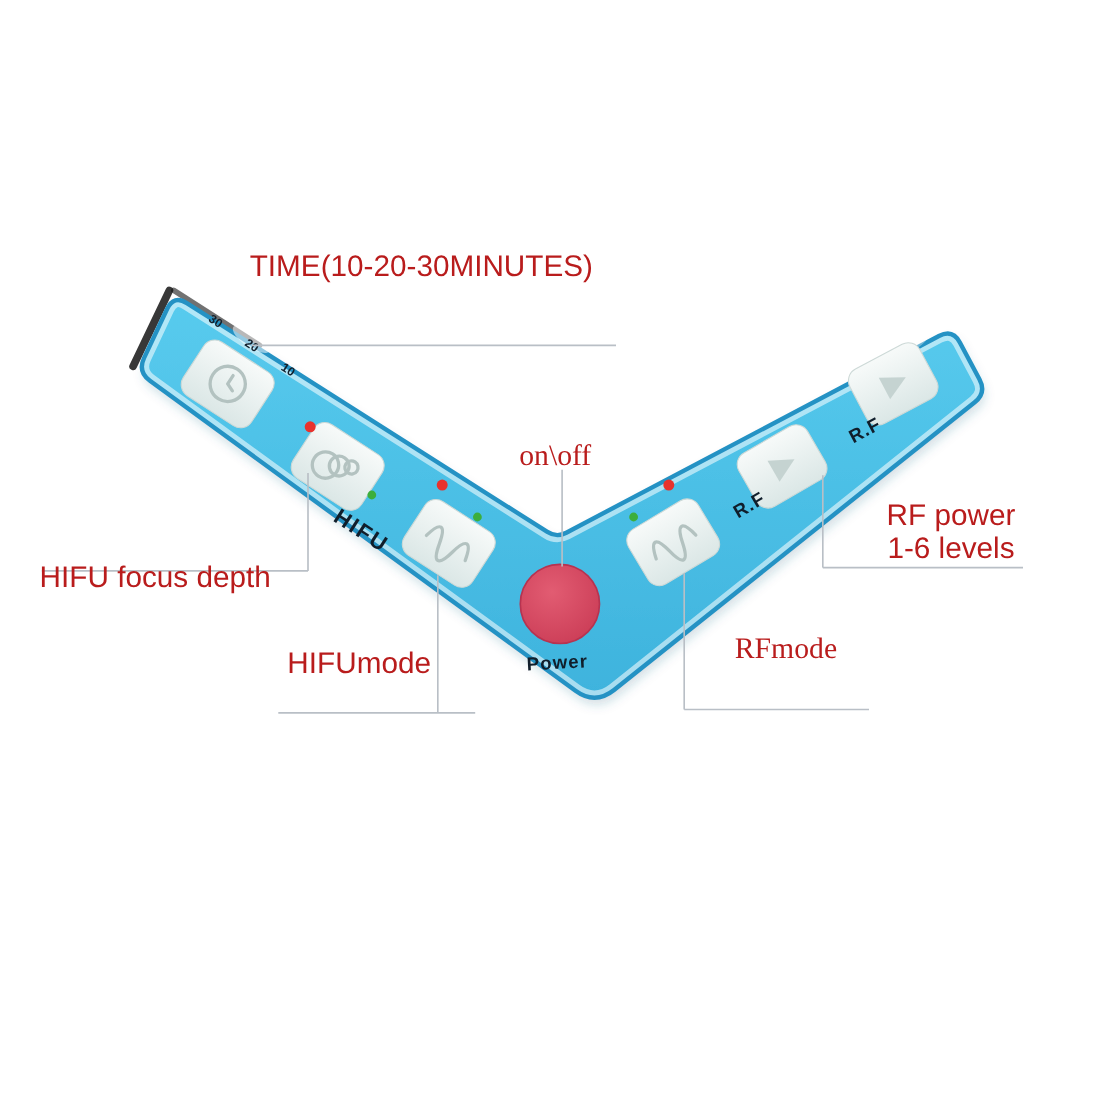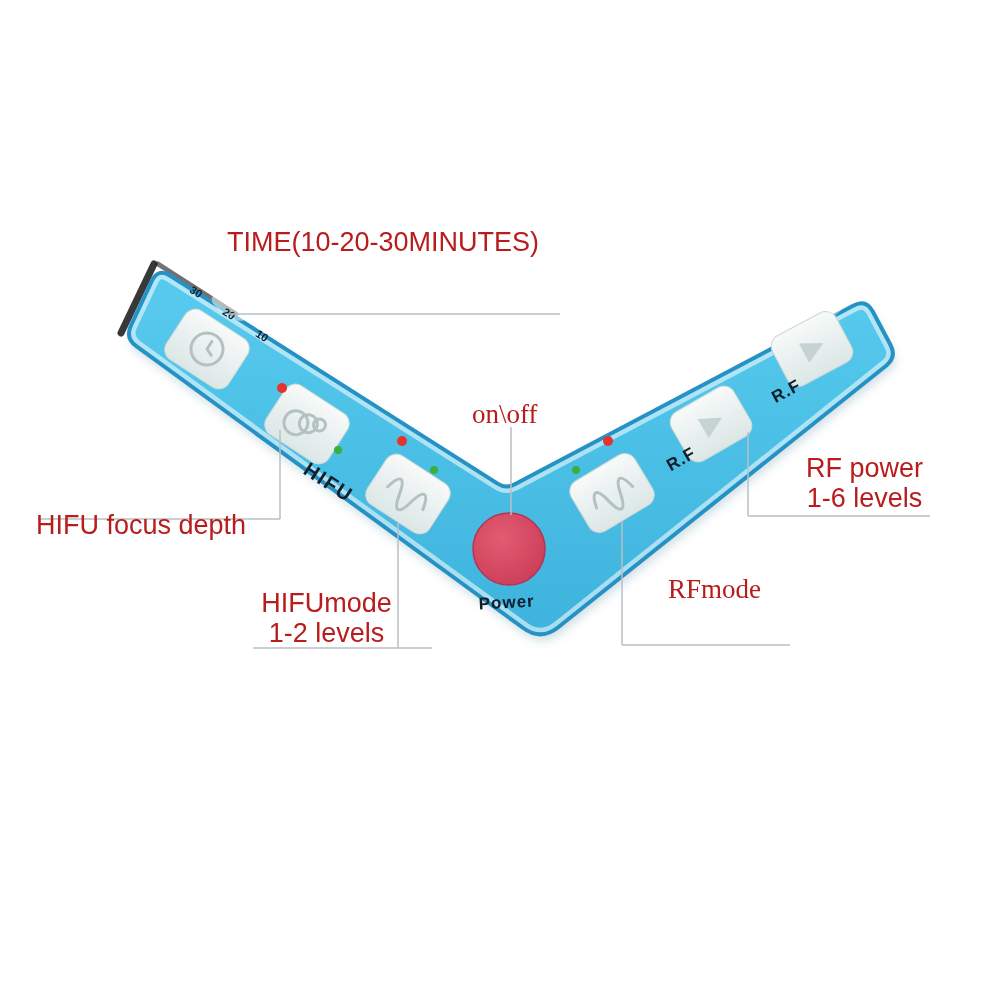--- a/index.html
+++ b/index.html
@@ -131,21 +131,20 @@
   </svg>
 
   <div class="lbl" style="left:227px;top:227px;">TIME(10-20-30MINUTES)</div>
 
   <div class="lbl" style="left:472px;top:399px;font-family:Liberation Serif, serif;">on\off</div>
 
   <div class="lbl" style="left:36px;top:487px;margin-top:23px;">HIFU focus depth</div>
 
   <div class="lbl center" style="left:234px;top:588px;width:185px;">
     <div>HIFUmode</div>
-    <div>1-2 levels</div>
   </div>
 
   <div class="lbl center" style="left:632px;top:574px;width:165px;font-family:Liberation Serif, serif;">
     <div>RFmode</div>
   </div>
 
   <div class="lbl" style="left:806px;top:453px;text-align:center;">
     <div>RF power</div>
     <div>1-6 levels</div>
   </div>

